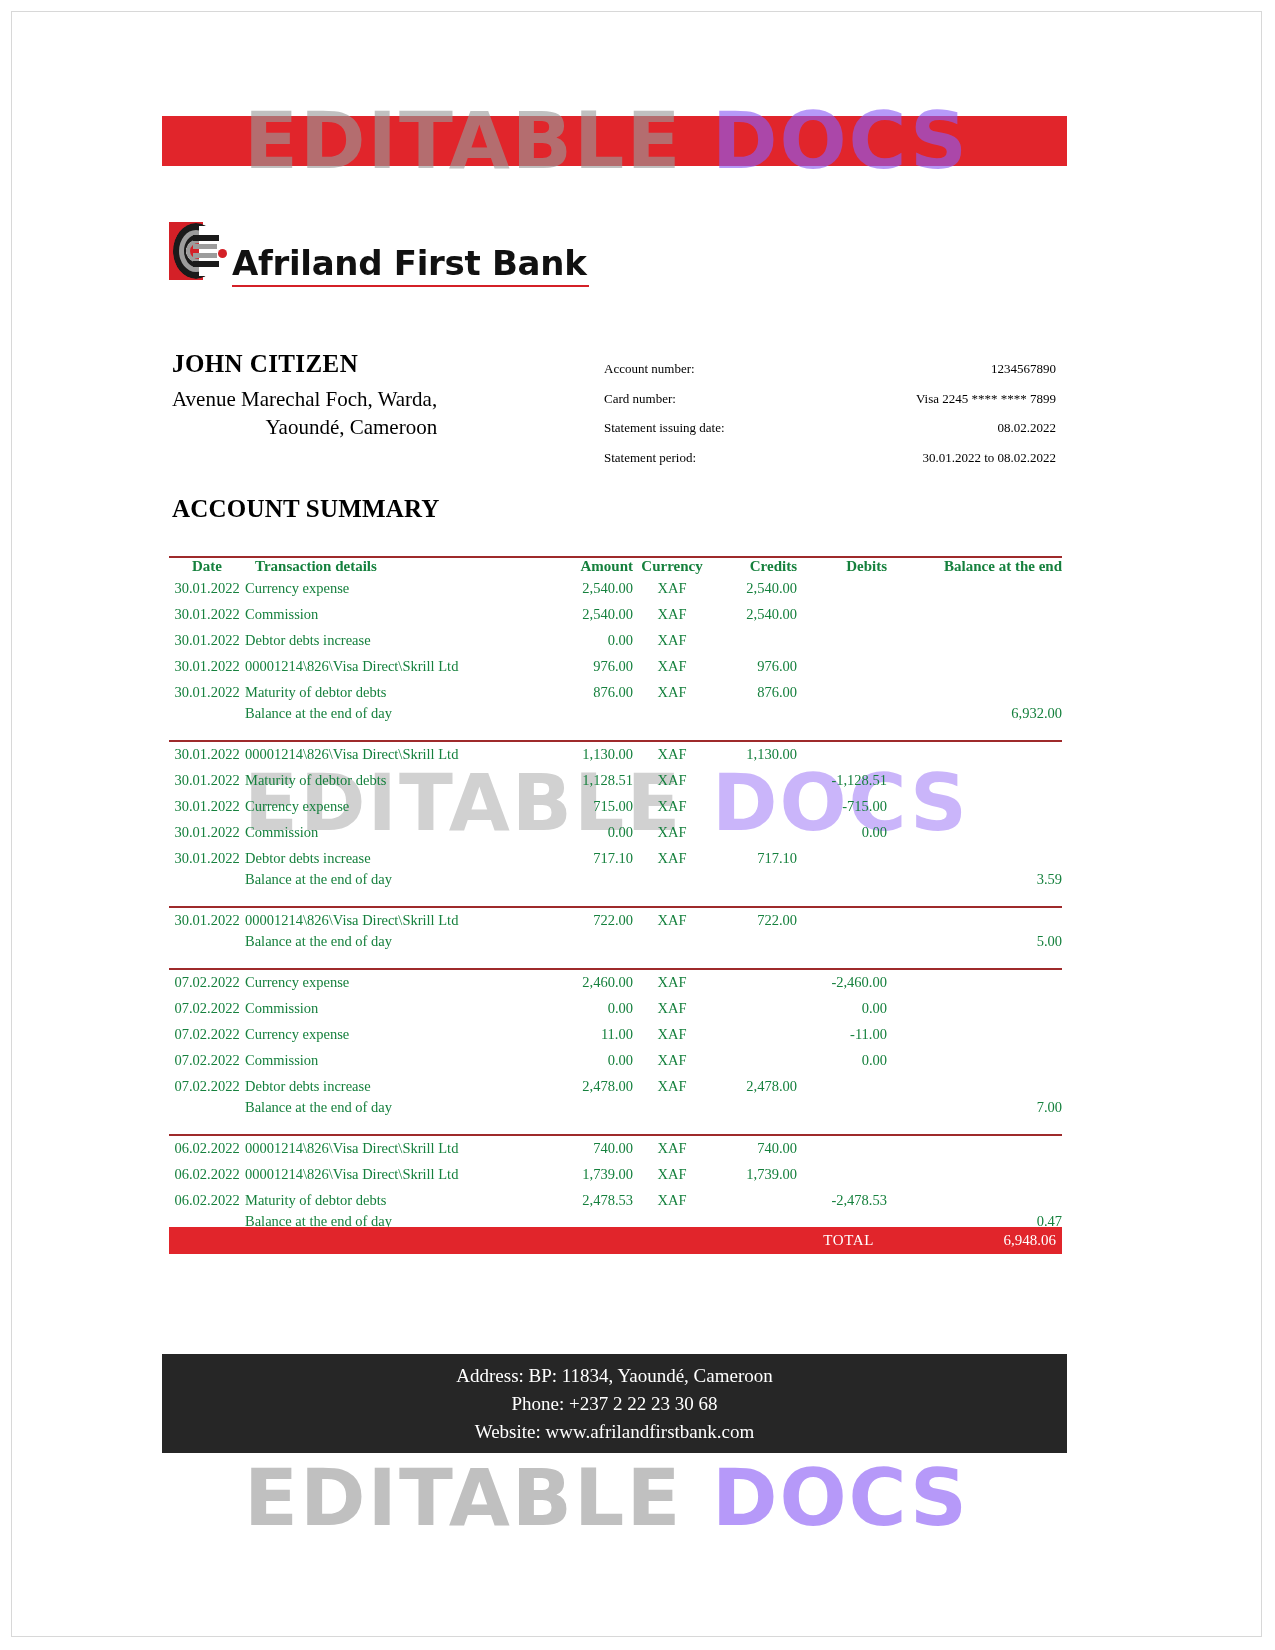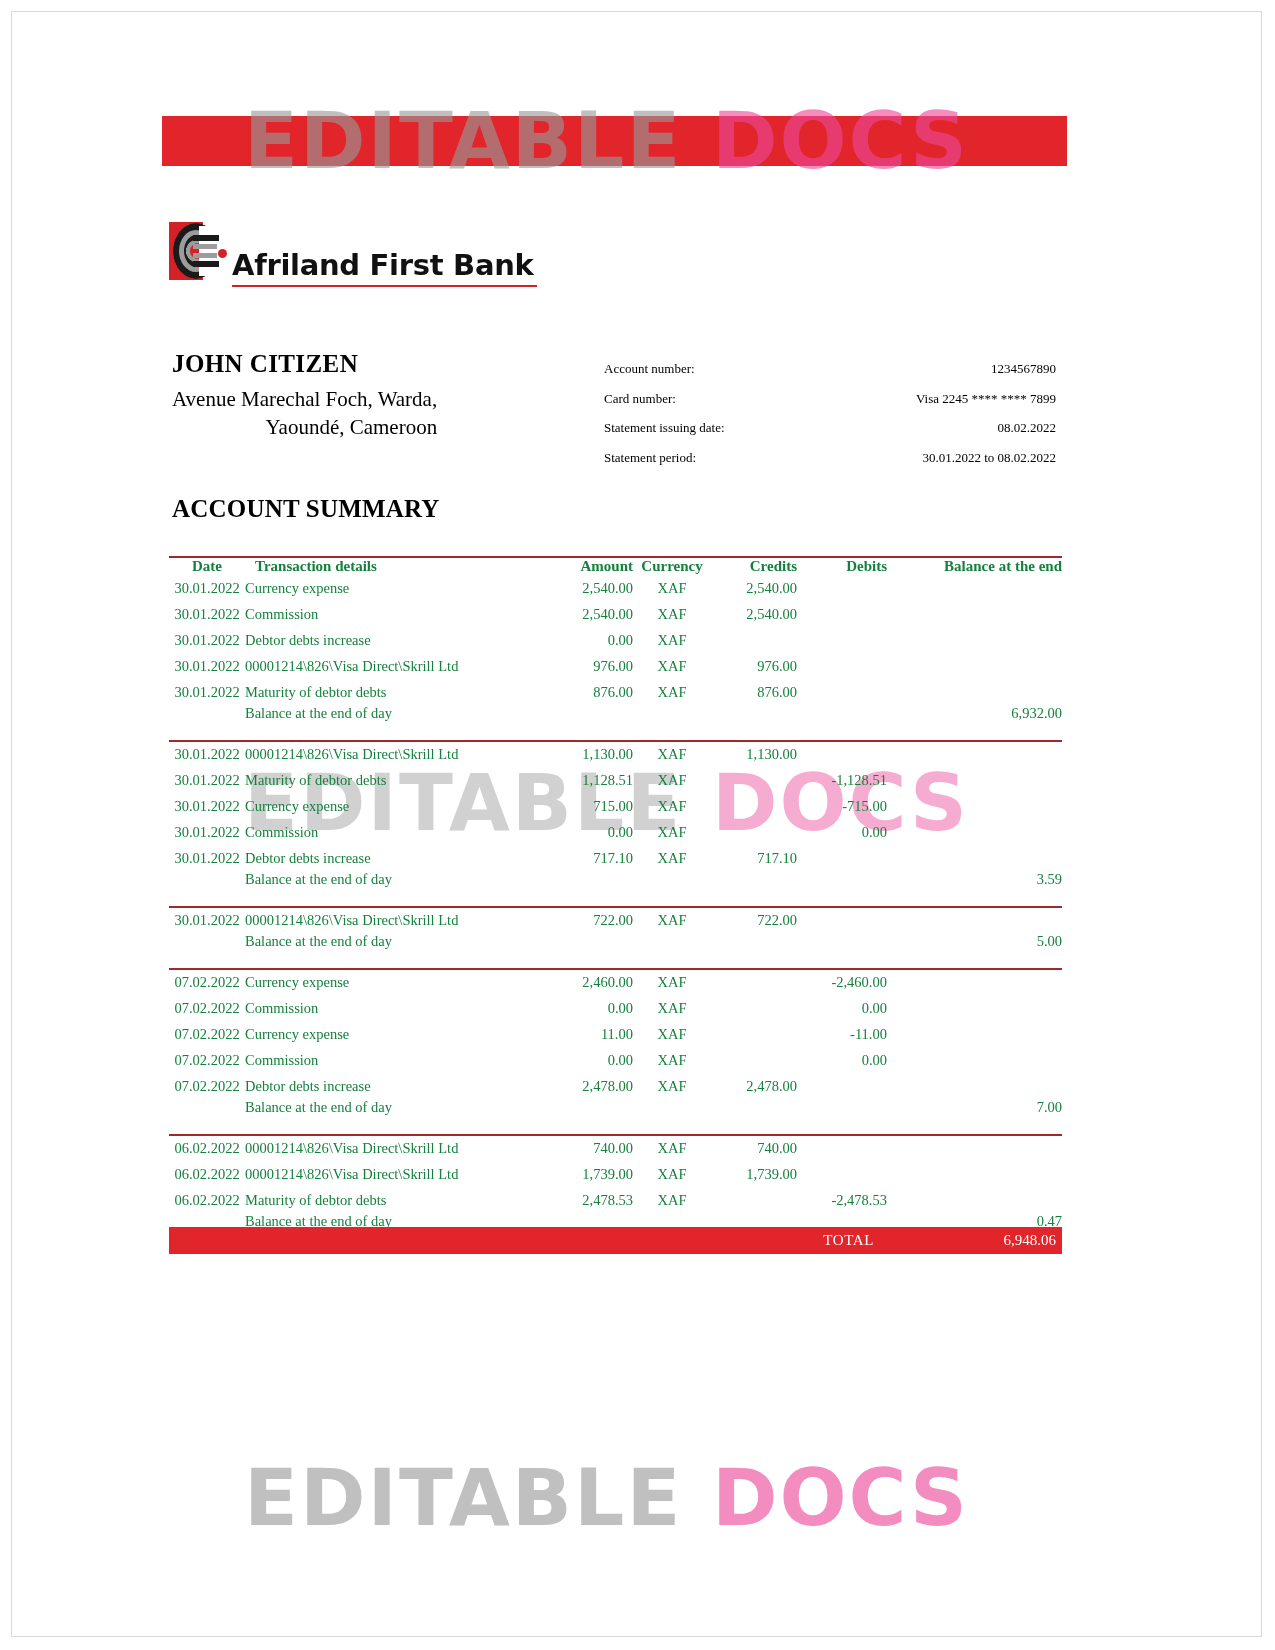--- a/index.html
+++ b/index.html
@@ -5,21 +5,21 @@
   html,body{margin:0;padding:0;background:#fff;}
   body{width:1275px;height:1650px;font-family:"Liberation Serif",serif;position:relative;overflow:hidden;}
 
   .page{position:absolute;left:11px;top:11px;width:1251px;height:1626px;background:#ffffff;
         border:1px solid #d8d8d8;box-sizing:border-box;overflow:hidden;}
 
   
   .wm{position:absolute;font-family:"DejaVu Sans",sans-serif;font-weight:700;letter-spacing:2px;
       white-space:nowrap;pointer-events:none;user-select:none;}
   .wm .g{color:#9a9a9a;}
-  .wm .o{color:#ec4899;}
+  .wm .o{color:#8b5cf6;}
   .wm-top{left:232px;top:83px;font-size:79px;opacity:.62;z-index:5;}
   .wm-mid{left:232px;top:745px;font-size:79px;opacity:.45;z-index:4;}
   .wm-bot{left:232px;top:1440px;font-size:79px;opacity:.62;z-index:5;}
 
   
   .banner{position:absolute;left:150px;top:104px;width:905px;height:50px;background:#e1252b;z-index:3;}
 
   
   .logo{position:absolute;left:157px;top:208px;height:62px;display:flex;align-items:flex-end;z-index:6;}
   .logo-mark{position:relative;width:46px;height:60px;margin-right:4px;}
@@ -35,21 +35,21 @@
   .logo-c3{position:absolute;left:17px;top:17px;width:26px;height:24px;border-radius:50%;
            border:4px solid #9c9c9c;box-sizing:border-box;}
   .logo-notch{position:absolute;left:30px;top:4px;width:22px;height:50px;background:#ffffff;}
   .logo-bars{position:absolute;left:24px;top:13px;width:26px;height:32px;}
   .logo-bars i{position:absolute;left:0;height:5px;background:#9c9c9c;display:block;}
   .logo-bars i:nth-child(1){top:0;width:26px;background:#1a1a1a;height:6px;}
   .logo-bars i:nth-child(2){top:9px;width:24px;}
   .logo-bars i:nth-child(3){top:18px;width:24px;}
   .logo-bars i:nth-child(4){top:26px;width:26px;background:#1a1a1a;height:6px;}
   .logo-dot{position:absolute;left:49px;top:27px;width:9px;height:9px;border-radius:50%;background:#d42027;}
-  .logo-text{position:relative;font-family:"DejaVu Sans",sans-serif;font-weight:700;font-size:29px;
+  .logo-text{position:relative;font-family:"DejaVu Sans",sans-serif;font-weight:700;font-size:34px;
              color:#111;letter-spacing:-.3px;margin-left:13px;padding-bottom:2px;line-height:1;}
   .logo-rule{position:absolute;left:0;right:-3px;bottom:-5px;height:2px;background:#d42027;}
 
   
   .cust{position:absolute;left:160px;top:338px;z-index:6;}
   .cust-name{font-weight:700;font-size:25px;letter-spacing:.4px;margin-bottom:7px;}
   .cust-line{font-size:21px;line-height:28px;text-align:right;}
 
   .acct{position:absolute;left:592px;top:342px;width:452px;z-index:6;font-size:13px;}
   .acct-row{display:flex;justify-content:space-between;line-height:29.5px;}
@@ -389,19 +389,24 @@
           </tr>
         </tbody>
     </table>
   </div>
 
   <div class="total-bar" id="total-bar" style="top: 1215px;">
     <span class="total-lab">TOTAL</span>
     <span class="total-val">6,948.06</span>
   </div>
 
+  <div class="footer">
+    <div>Address: BP: 11834, Yaoundé, Cameroon</div>
+    <div>Phone: +237 2 22 23 30 68</div>
+    <div>Website: www.afrilandfirstbank.com</div>
+  </div>
 
   <div class="wm wm-bot">
     <span class="g">EDITABLE</span>
     <span class="o">DOCS</span>
   </div>
 
 </div>
 
 </body></html>

